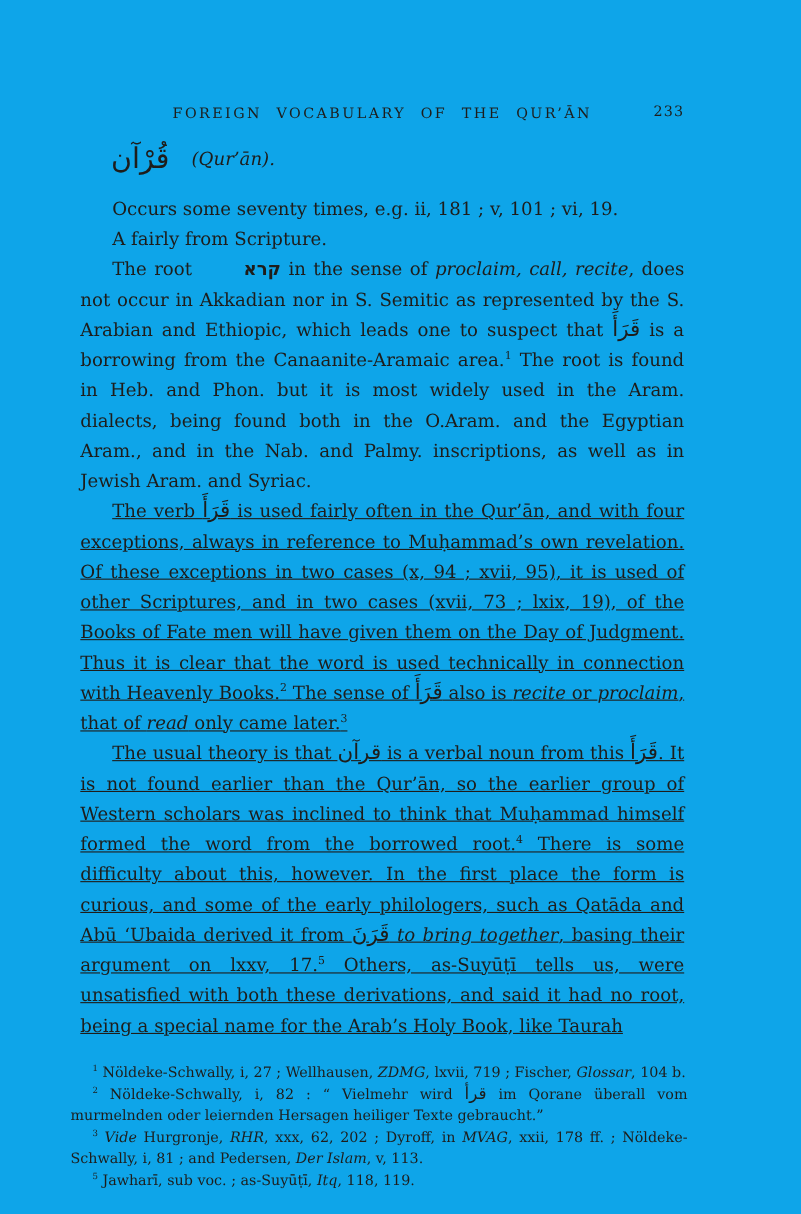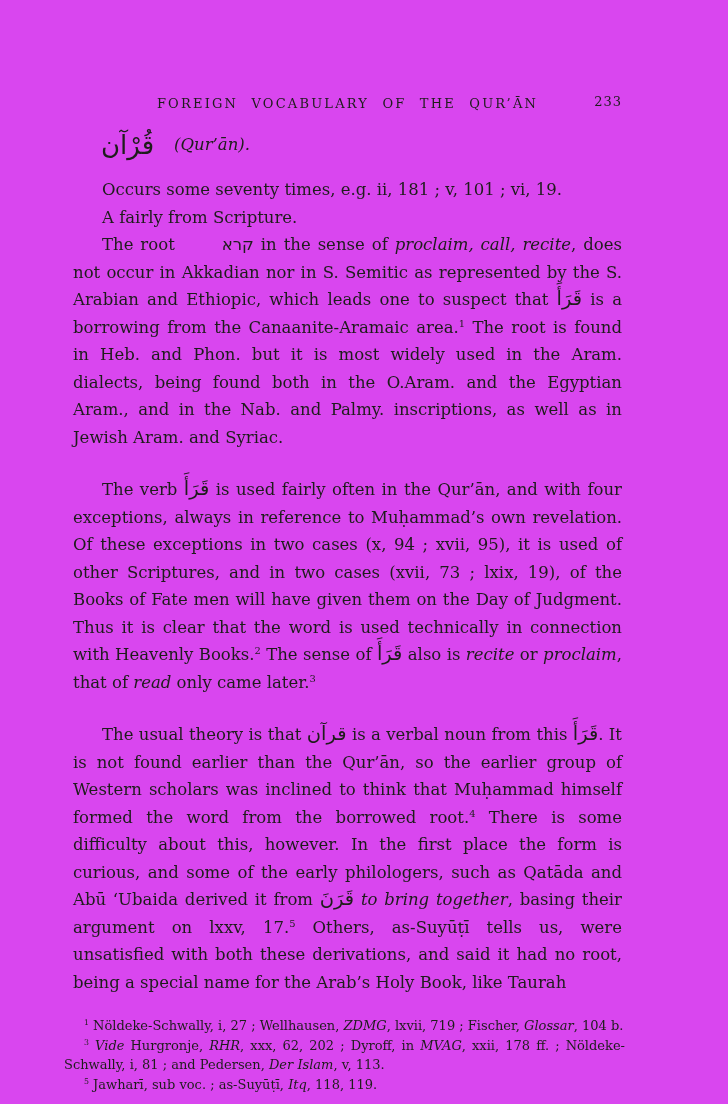--- a/index.html
+++ b/index.html
@@ -1,20 +1,20 @@
 <!DOCTYPE html>
 <html><head>
 <meta charset="utf-8">
 <style>
   html,body{margin:0;padding:0;background:#e8e8e8;}
   .page{
     position:relative;
     width:728px;height:1104px;
     margin:0 auto;
-    background:#d946ef;
+    background:#0ea5e9;
     color:#1e1d1b;
     font-family:"DejaVu Serif", serif;
     overflow:hidden;
   }
   .running-header{
     position:absolute;
     left:73px;top:96px;width:549px;
     display:flex;align-items:baseline;justify-content:center;
   }
   .header-title{
@@ -34,38 +34,38 @@
   .headword-line{
     margin:0 0 10px 0;
     height:42px;
     display:flex;align-items:center;gap:10px;
   }
   .para{
     margin:0;
     text-align:justify;
   }
   .indent{text-indent:29px;}
-  .gap-above{margin-top:25px;}
+  .gap-above{margin-top:0;text-decoration:underline;}
   .footnotes{
     margin-top:20px;
     margin-left:-9px;
     width:561px;
     font-size:13px;
     line-height:19.5px;
   }
   .footnote{
     margin:0;
     text-align:justify;
     text-indent:20px;
   }
   .seg-italic{font-style:italic;}
   .seg-sup{vertical-align:super;font-size:0.6em;line-height:0;}
   .seg-arabic{font-family:"DejaVu Sans",sans-serif;font-size:1.18em;line-height:1;}
   .seg-headline{font-size:26px;line-height:1;margin-left:28px;}
-  .seg-hebrew{font-family:"DejaVu Sans",sans-serif;font-weight:normal;font-size:1.0em;margin-left:40px;}
+  .seg-hebrew{font-family:"DejaVu Sans",sans-serif;font-weight:bold;font-size:1.0em;margin-left:40px;}
 </style>
 </head>
 <body>
 
 <div class="page">
 
   <div class="running-header">
     <span class="header-title">FOREIGN VOCABULARY OF THE QUR’ĀN</span>
     <span class="page-number">233</span>
   </div>
@@ -83,18 +83,19 @@
     <p class="para indent"><span>A fairly from Scripture.</span></p>
 
     <p class="para indent"><span>The root </span><span class="seg-hebrew">קרא</span><span> in the sense of </span><span class="seg-italic">proclaim, call, recite</span><span>, does not occur in Akkadian nor in S. Semitic as represented by the S. Arabian and Ethiopic, which leads one to suspect that </span><span class="seg-arabic">قَرَأَ</span><span> is a borrowing from the Canaanite-Aramaic area.</span><span class="seg-sup">1</span><span>  The root is found in Heb. and Phon. but it is most widely used in the Aram. dialects, being found both in the O.Aram. and the Egyptian Aram., and in the Nab. and Palmy. inscriptions, as well as in Jewish Aram. and Syriac.</span></p>
 
     <p class="para indent gap-above"><span>The verb </span><span class="seg-arabic">قَرَأَ</span><span> is used fairly often in the Qur’ān, and with four exceptions, always in reference to Muḥammad’s own revelation.  Of these exceptions in two cases (x, 94 ;  xvii, 95), it is used of other Scriptures, and in two cases (xvii, 73 ;  lxix, 19), of the Books of Fate men will have given them on the Day of Judgment.  Thus it is clear that the word is used technically in connection with Heavenly Books.</span><span class="seg-sup">2</span><span>  The sense of </span><span class="seg-arabic">قَرَأَ</span><span> also is </span><span class="seg-italic">recite</span><span> or </span><span class="seg-italic">proclaim</span><span>, that of </span><span class="seg-italic">read</span><span> only came later.</span><span class="seg-sup">3</span></p>
 
     <p class="para indent gap-above"><span>The usual theory is that </span><span class="seg-arabic">قرآن</span><span> is a verbal noun from this </span><span class="seg-arabic">قَرَأَ</span><span>.  It is not found earlier than the Qur’ān, so the earlier group of Western scholars was inclined to think that Muḥammad himself formed the word from the borrowed root.</span><span class="seg-sup">4</span><span>  There is some difficulty about this, however.  In the first place the form is curious, and some of the early philologers, such as Qatāda and Abū ‘Ubaida derived it from </span><span class="seg-arabic">قَرَنَ</span><span> </span><span class="seg-italic">to bring together</span><span>, basing their argument on lxxv, 17.</span><span class="seg-sup">5</span><span>  Others, as-Suyūṭī tells us, were unsatisfied with both these derivations, and said it had no root, being a special name for the Arab’s Holy Book, like Taurah</span></p>
 
     <div class="footnotes">
       <p class="footnote"><span class="seg-sup">1</span><span> Nöldeke-Schwally, i, 27 ;  Wellhausen, </span><span class="seg-italic">ZDMG</span><span>, lxvii, 719 ;  Fischer, </span><span class="seg-italic">Glossar</span><span>, 104 b.</span></p>
+      <p class="footnote"><span class="seg-sup">2</span><span> Nöldeke-Schwally, i, 82 :  “ Vielmehr wird </span><span class="seg-arabic">قرأ</span><span> im Qorane überall vom murmelnden oder leiernden Hersagen heiliger Texte gebraucht.”</span></p>
       <p class="footnote"><span class="seg-sup">3</span><span> </span><span class="seg-italic">Vide</span><span> Hurgronje, </span><span class="seg-italic">RHR</span><span>, xxx, 62, 202 ;  Dyroff, in </span><span class="seg-italic">MVAG</span><span>, xxii, 178 ff. ;  Nöldeke-Schwally, i, 81 ;  and Pedersen, </span><span class="seg-italic">Der Islam</span><span>, v, 113.</span></p>
       <p class="footnote"><span class="seg-sup">5</span><span> Jawharī, sub voc. ;  as-Suyūṭī, </span><span class="seg-italic">Itq</span><span>, 118, 119.</span></p>
     </div>
 
   </div>
 </div>
 
 </body></html>

